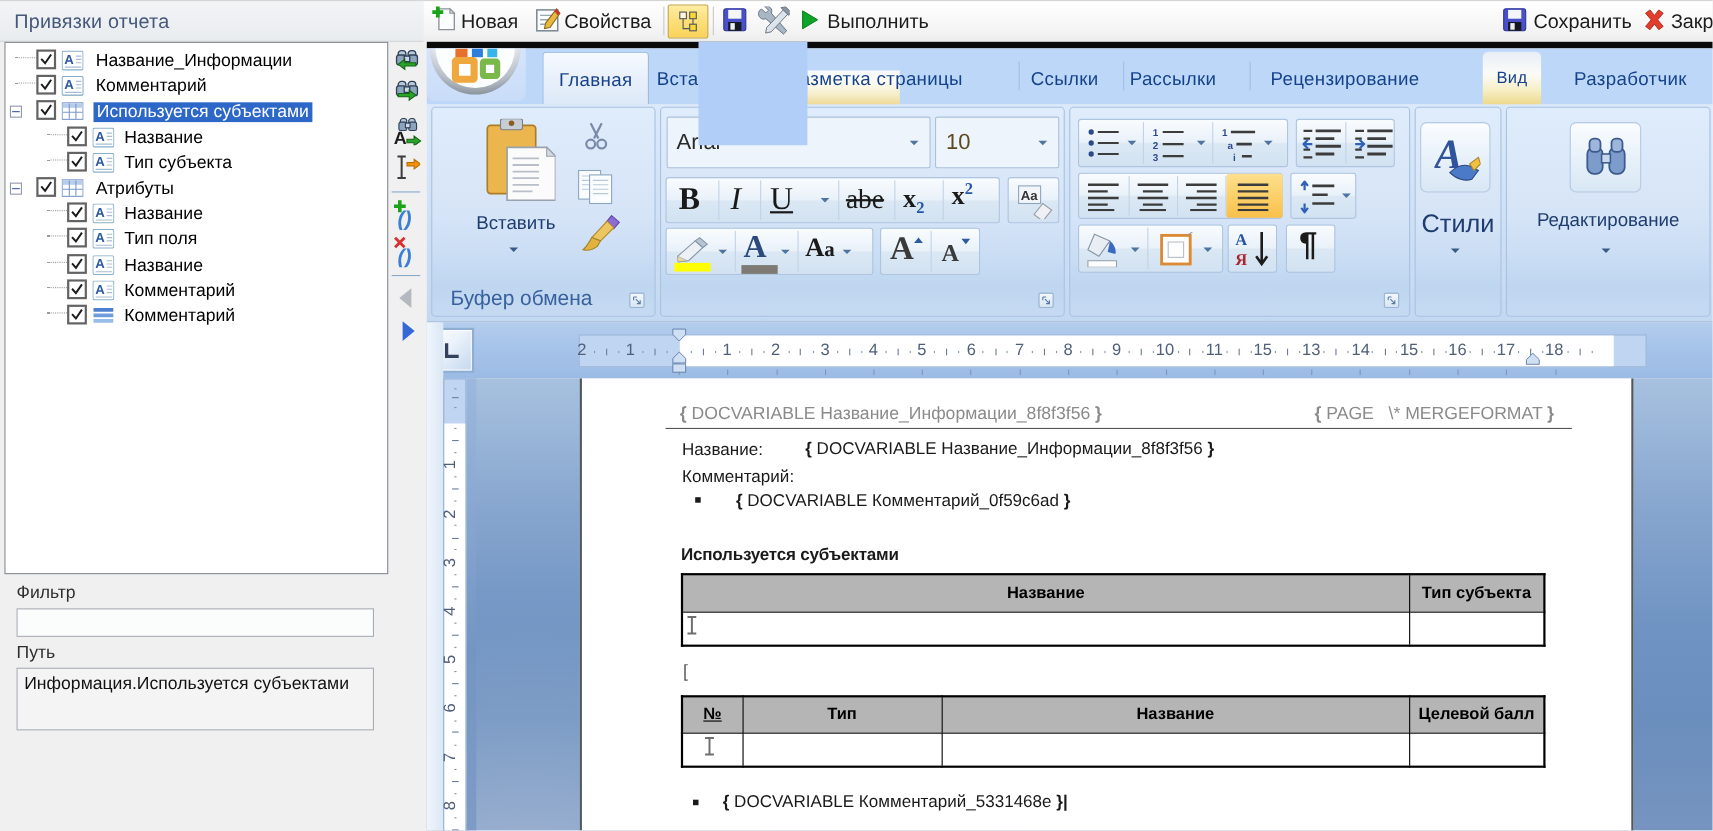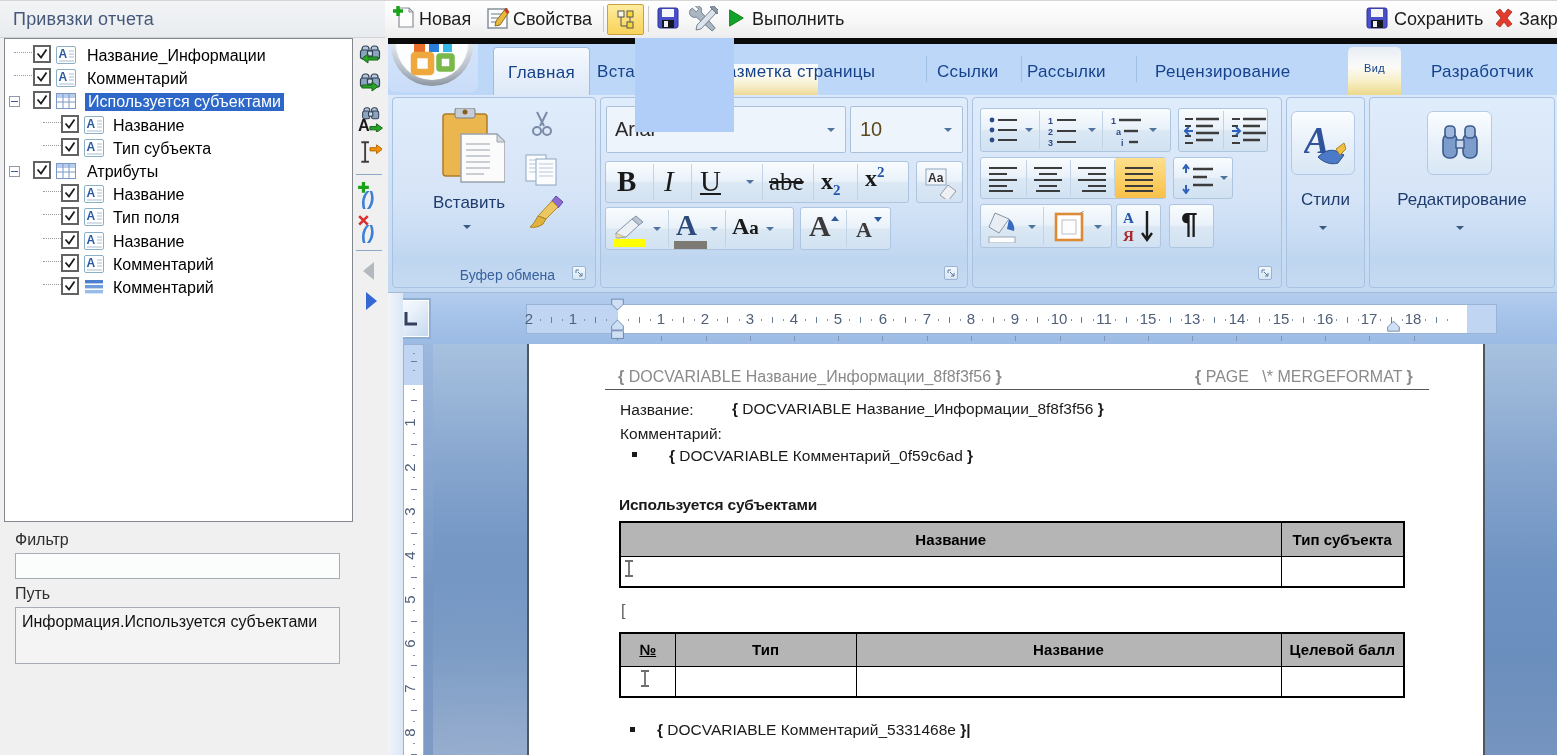--- a/index.html
+++ b/index.html
@@ -26,30 +26,30 @@
 #pathbox{left:15px;top:607px;width:325px;height:57px;background:#f4f4f4;border:1px solid #a8adb5;font-size:16px;color:#111;padding:5px 6px}
 #sidebar{left:353px;top:38px;width:36px;height:484px}
 .sic{position:absolute;left:5px}
 
 #blackstrip{left:388px;top:38px;width:1169px;height:6px;background:#0a0a0a}
 #tabrow{left:388px;top:44px;width:1169px;height:51px;background:#bdd7f8}
 .tab{position:absolute;font-size:17px;color:#15428b;top:18px;white-space:nowrap;letter-spacing:0.3px}
 #activetab{left:105px;top:3px;width:97px;height:48px;background:linear-gradient(#f6faff,#e6eefa 60%,#dde9f7);border:1px solid #9cbce0;border-bottom:none;border-radius:4px 4px 0 0}
 #activetab span{position:absolute;left:0;right:0;top:15px;text-align:center;font-size:17px;color:#15428b;letter-spacing:0.3px}
 #vidtab{left:960px;top:3px;width:53px;height:48px;background:linear-gradient(#e8eef6,#fbfbf8 42%,#f7efc6 72%,#ecd98b 100%);border-radius:5px 5px 0 0}
-#vidtab span{position:absolute;left:0;right:0;top:15px;text-align:center;font-size:11px;color:#15428b;letter-spacing:0.3px}
+#vidtab span{position:absolute;left:0;right:0;top:15px;text-align:center;font-size:15px;color:#15428b;letter-spacing:0.3px}
 #hovpart{left:346px;top:20px;width:84px;height:31px;background:linear-gradient(#f5f8fc,#fdfcf4 35%,#f6eecb 70%,#eeda96)}
 #overlay{left:635px;top:38px;width:99px;height:94px;background:#b0cef7;z-index:50}
 .tabsep{position:absolute;top:12px;width:1px;height:26px;background:#9fbfe4}
 
 #orbwrap{left:2px;top:0;width:86px;height:44px;overflow:hidden}
 
 #ribbon{left:388px;top:95px;width:1169px;height:198px;background:linear-gradient(#dbe9fa,#cfe0f5 55%,#c3d8f1);border-bottom:1px solid #a3bbd8}
 .group{position:absolute;top:2px;height:191px;border:1px solid #a8c2e2;border-radius:4px;background:linear-gradient(#dfecfb,#d6e4f7 52%,#c9ddf4 72%,#bfd6f0 86%,#c6daf2)}
-.glabel{position:absolute;left:0;right:40px;bottom:4px;text-align:right;font-size:14px;color:#39619d}
+.glabel{position:absolute;left:0;right:40px;bottom:4px;text-align:center;font-size:19px;color:#39619d}
 .launcher{position:absolute;bottom:7px;width:14px;height:14px;border:1px solid #98b3d4;border-radius:2px;background:linear-gradient(#f2f7fc,#d8e6f3)}
 .launcher svg{position:absolute;left:2px;top:2px}
 .strip{position:absolute;border:1px solid #aec5e0;border-radius:3px;background:linear-gradient(#f9fcfe,#e9f1f9 48%,#dbe8f4 52%,#d2e2f2)}
 .bsep{position:absolute;top:2px;bottom:2px;width:1px;background:#c2d3e6}
 .combo{position:absolute;background:#eef4fb;border:1px solid #abc1d9;border-radius:2px}
 .darr{position:absolute;width:0;height:0;border-left:4px solid transparent;border-right:4px solid transparent;border-top:4px solid #4f759e}
 .btxt{position:absolute;color:#1a1a1a}
 
 #rulerband{left:388px;top:293px;width:1169px;height:51px;background:linear-gradient(#b4cdee,#a6c3e9 45%,#9cbbe4)}
 #lbox{left:390px;top:298px;width:41px;height:41px;border:2px solid #8faed4;box-shadow:inset 0 0 0 1px #fff;background:linear-gradient(135deg,#ffffff,#e9f1fa 45%,#c3d7ee);}
@@ -592,21 +592,21 @@
       </div>
 </div>
 <div class="group" style="left:898px;width:79px">
  <div class="abs" style="left:4px;top:13px;width:64px;height:64px;border:1px solid #b5cae4;border-radius:6px;background:linear-gradient(#fbfdff,#e8f1fa 50%,#d8e7f5)">
   <svg class="abs" style="left:12px;top:7px" width="42" height="48" viewBox="0 0 42 48">
    <text x="0" y="34" font-size="38" font-weight="bold" font-style="italic" fill="#30549c" font-family="Liberation Serif">A</text>
    <path d="M14 38c6-6 12-8 18-6l8 4-6 8c-6 2-14 0-20-6z" fill="#4a7ac8" stroke="#2c4a80"></path>
    <path d="M32 30l8-6 2 6-6 6z" fill="#f0c040" stroke="#a8842c"></path>
   </svg>
  </div>
- <div class="abs" style="left:0;right:0;top:92px;text-align:center;font-size:17px;color:#1e3c6e">Стили</div>
+ <div class="abs" style="left:0;right:0;top:92px;text-align:center;font-size:23px;color:#1e3c6e">Стили</div>
  <div class="darr" style="left:32px;top:128px;border-top-color:#3a5a86"></div>
 </div>
 <div class="group" style="left:981px;width:186px">
  <div class="abs" style="left:57px;top:13px;width:65px;height:64px;border:1px solid #b5cae4;border-radius:6px;background:linear-gradient(#fbfdff,#e8f1fa 50%,#d8e7f5)">
   <svg class="abs" style="left:13px;top:10px" width="40" height="42" viewBox="0 0 40 42">
    <rect x="2" y="12" width="14" height="24" rx="6" fill="#7c9ccc" stroke="#3c5a8c" stroke-width="1.6"></rect>
    <rect x="22" y="12" width="14" height="24" rx="6" fill="#7c9ccc" stroke="#3c5a8c" stroke-width="1.6"></rect>
    <rect x="4" y="4" width="10" height="12" rx="4" fill="#9cb6dc" stroke="#3c5a8c" stroke-width="1.6"></rect>
    <rect x="24" y="4" width="10" height="12" rx="4" fill="#9cb6dc" stroke="#3c5a8c" stroke-width="1.6"></rect>
    <rect x="15" y="18" width="8" height="8" fill="#c8d8ec" stroke="#3c5a8c" stroke-width="1.4"></rect>

